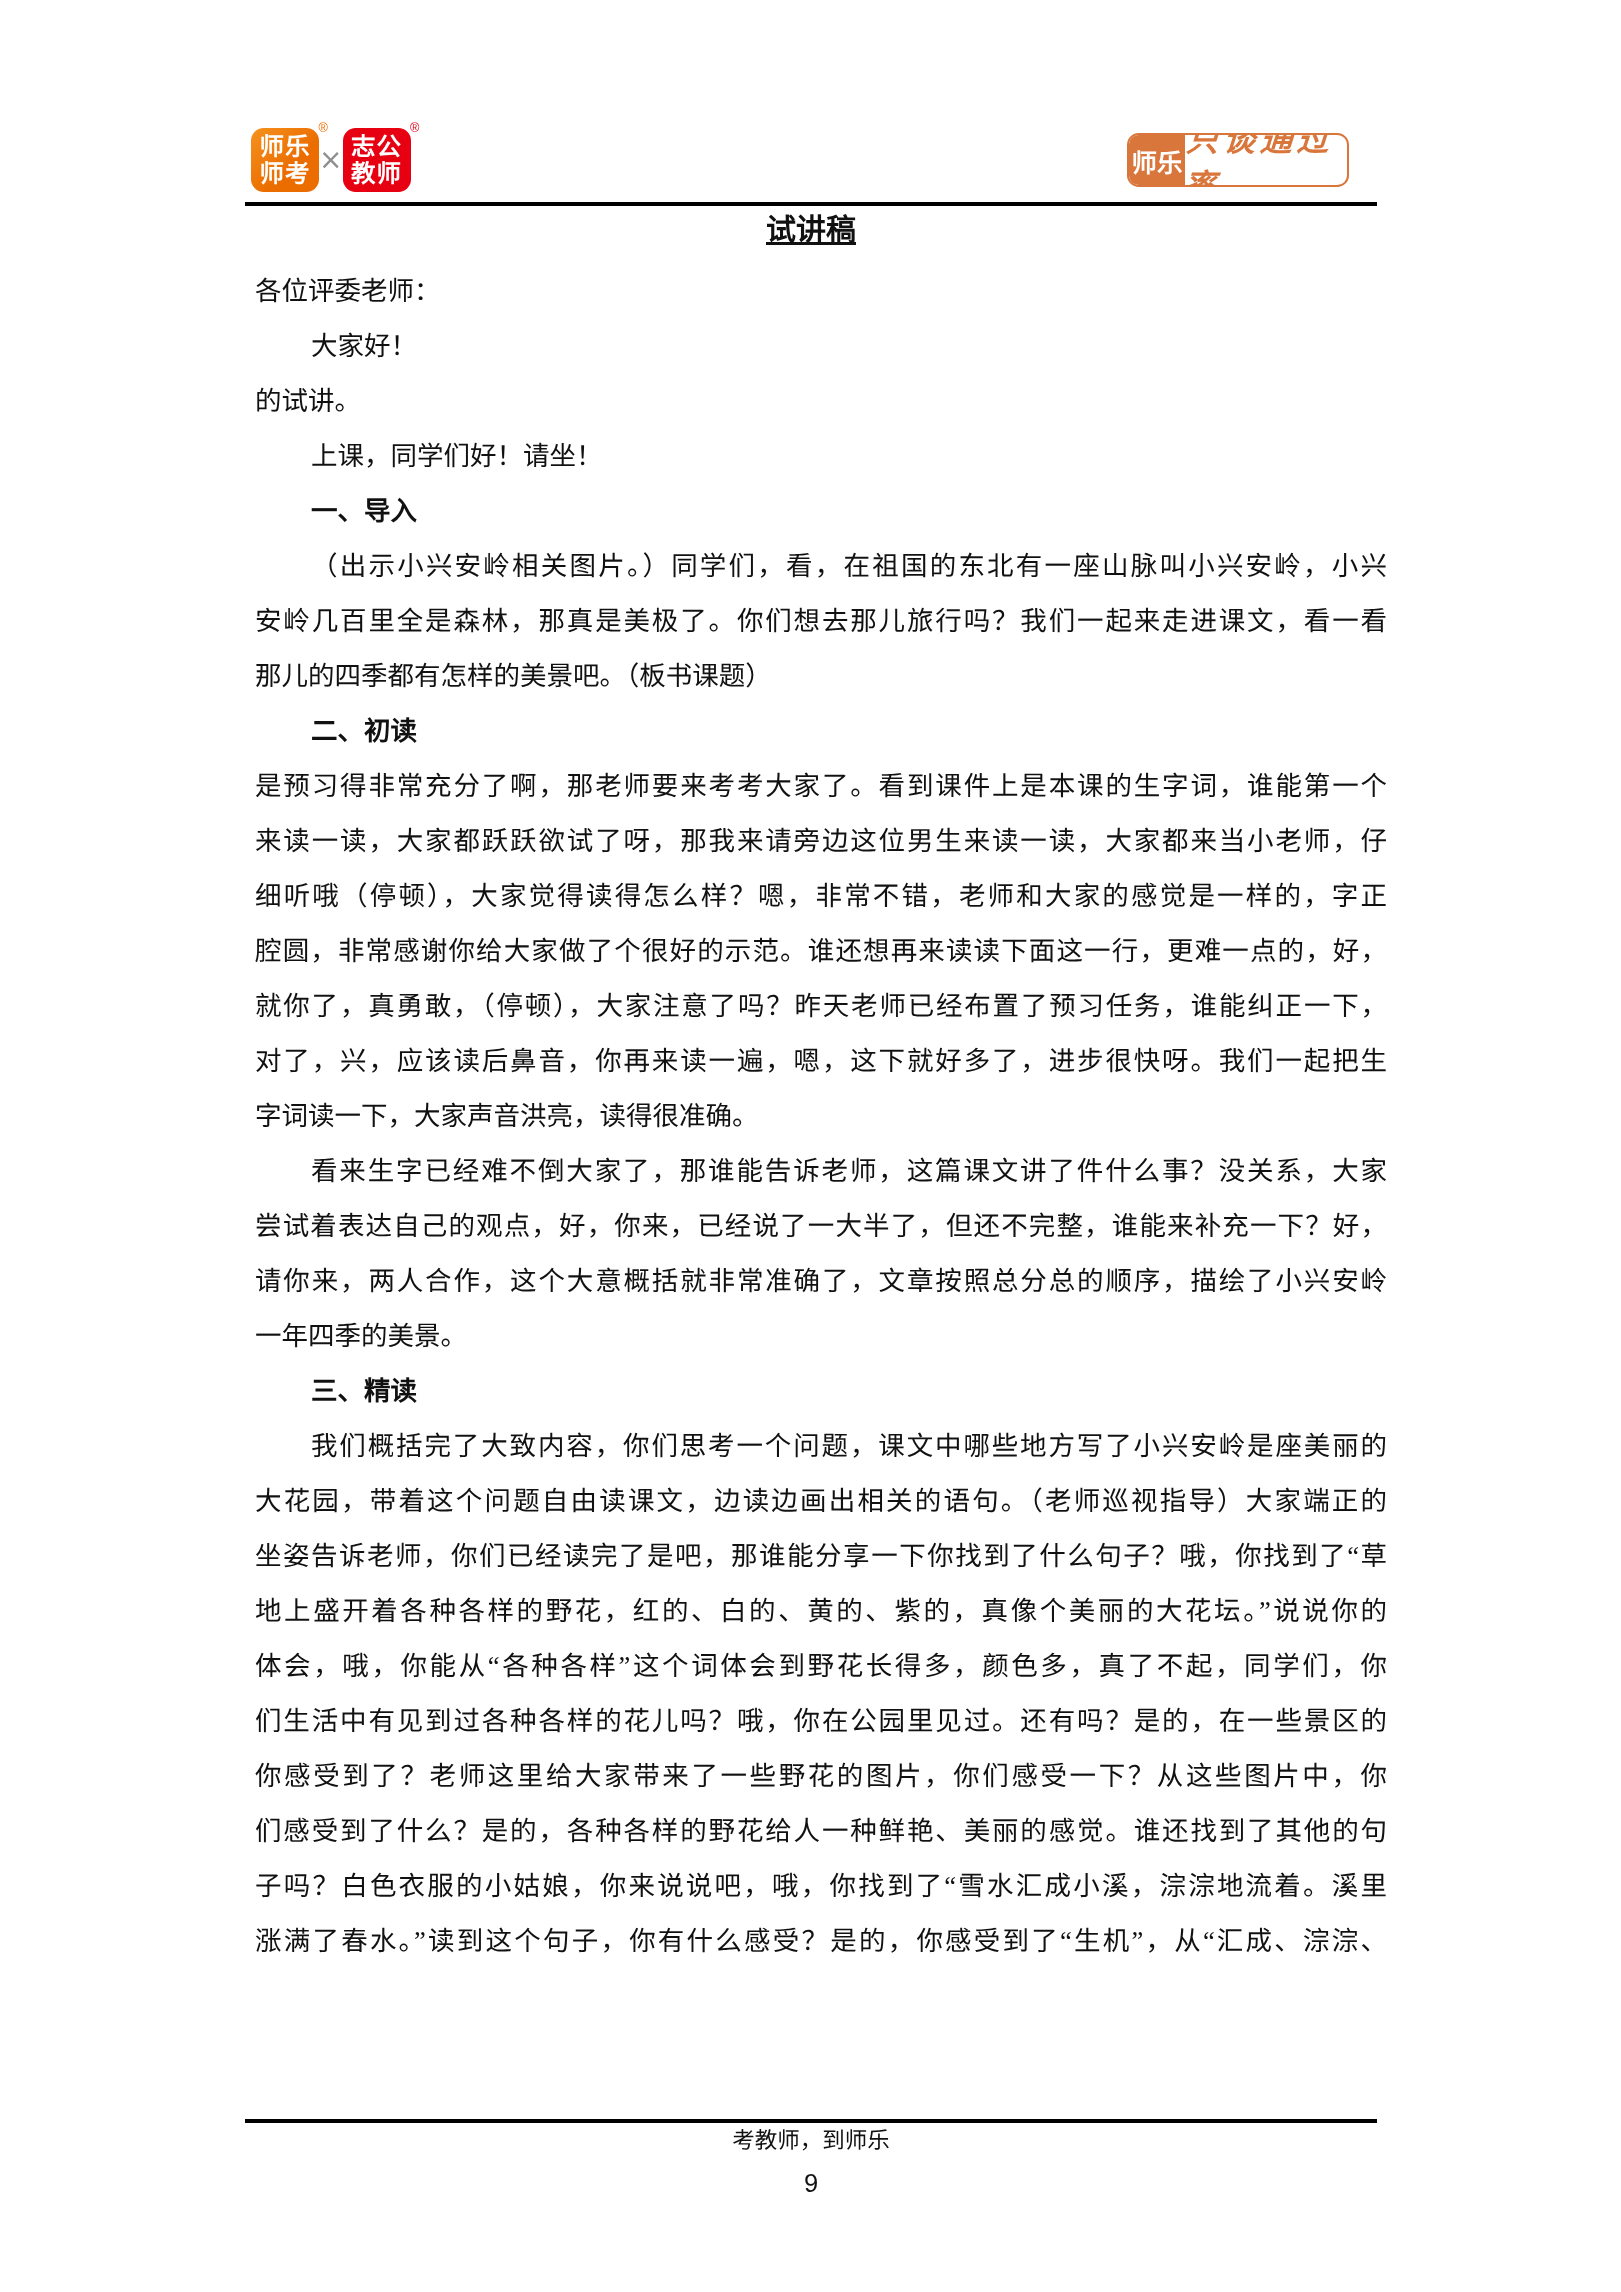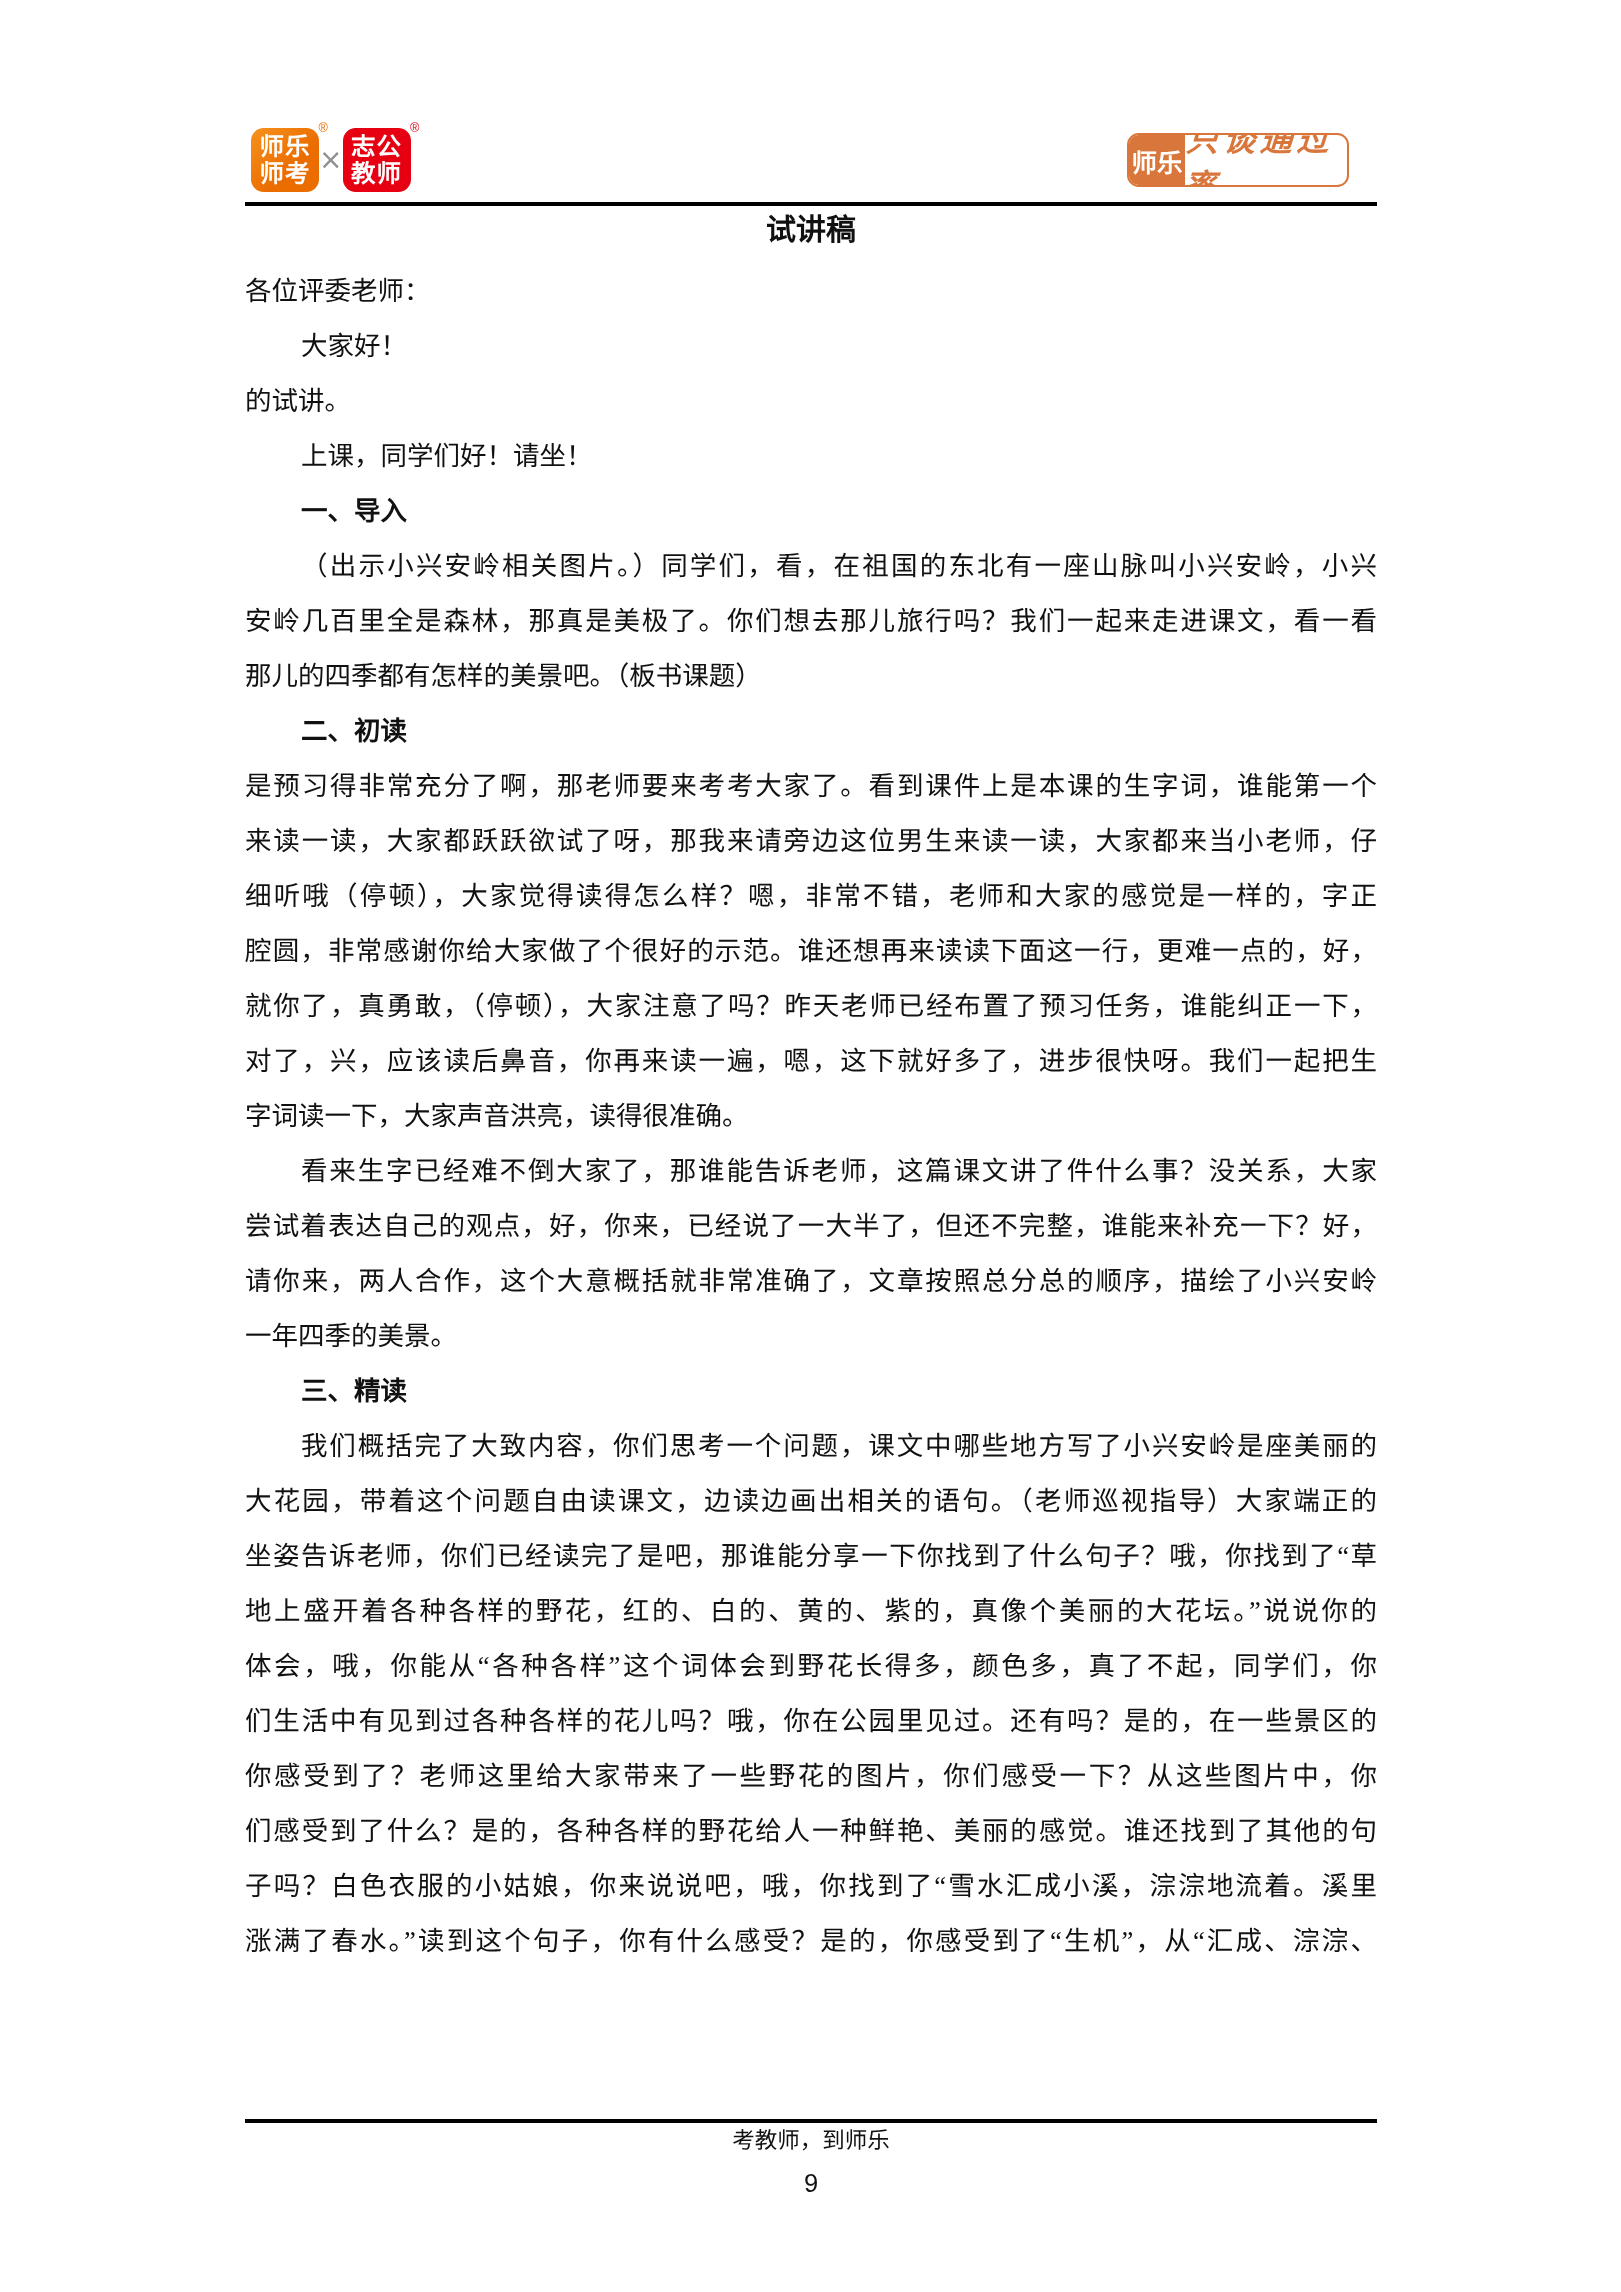--- a/index.html
+++ b/index.html
@@ -39,23 +39,23 @@
     color:var(--badge-orange); font-size:32px; font-weight:bold; font-style:italic;
     letter-spacing:4.9px; transform:skewX(-4deg);
   }
   
   .rule { position:absolute; left:245px; width:1132px; height:3.9px; background:#000; }
   .rule-top { top:202px; }
   .rule-bottom { top:2119px; }
   
   .doc-title {
     position:absolute; left:245px; top:208px; width:1132px; margin:0;
-    text-align:center; font-size:30px; line-height:43px; font-weight:bold;
+    text-align:center; font-size:30px; line-height:43px; font-weight:bold;text-decoration:underline;
   }
-  .doc-body { position:absolute; left:245px; top:264px; width:1132px; }
+  .doc-body { position:absolute; left:255px; top:264px; width:1132px; }
   .bline {
     font-size:26.5px; line-height:55px; height:55px; overflow:hidden;
     text-align:justify; text-align-last:justify; text-justify:inter-character;
   }
   .bline.last { text-align-last:left; }
   .bline.indent { text-indent:56px; }
   .bline.heading { font-weight:bold; text-align-last:left; }
   
   .footer-slogan {
     position:absolute; left:245px; top:2123px; width:1132px;

